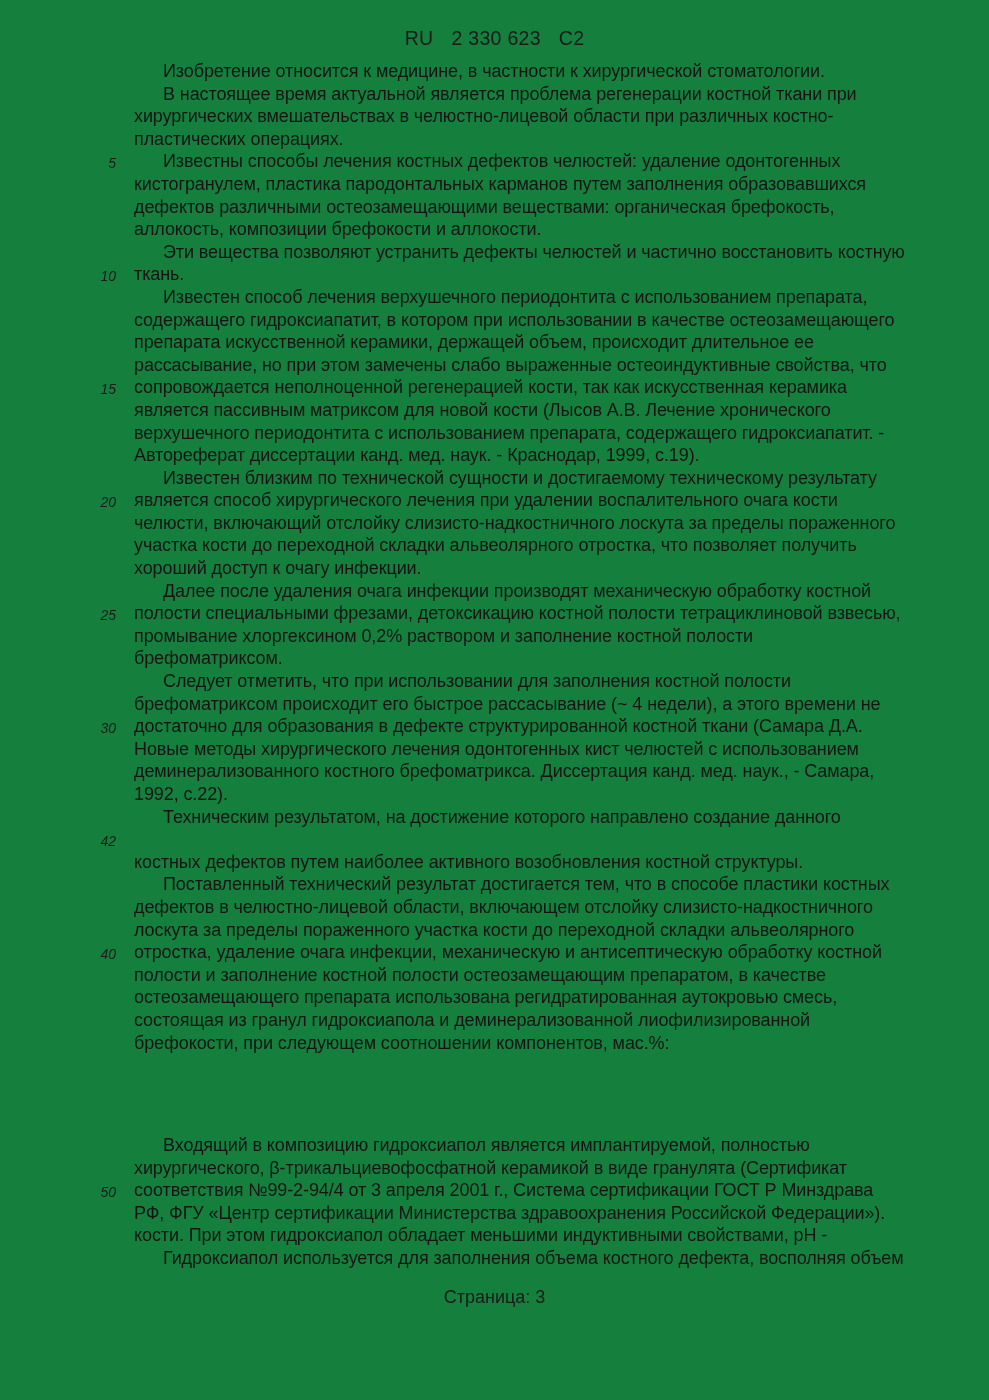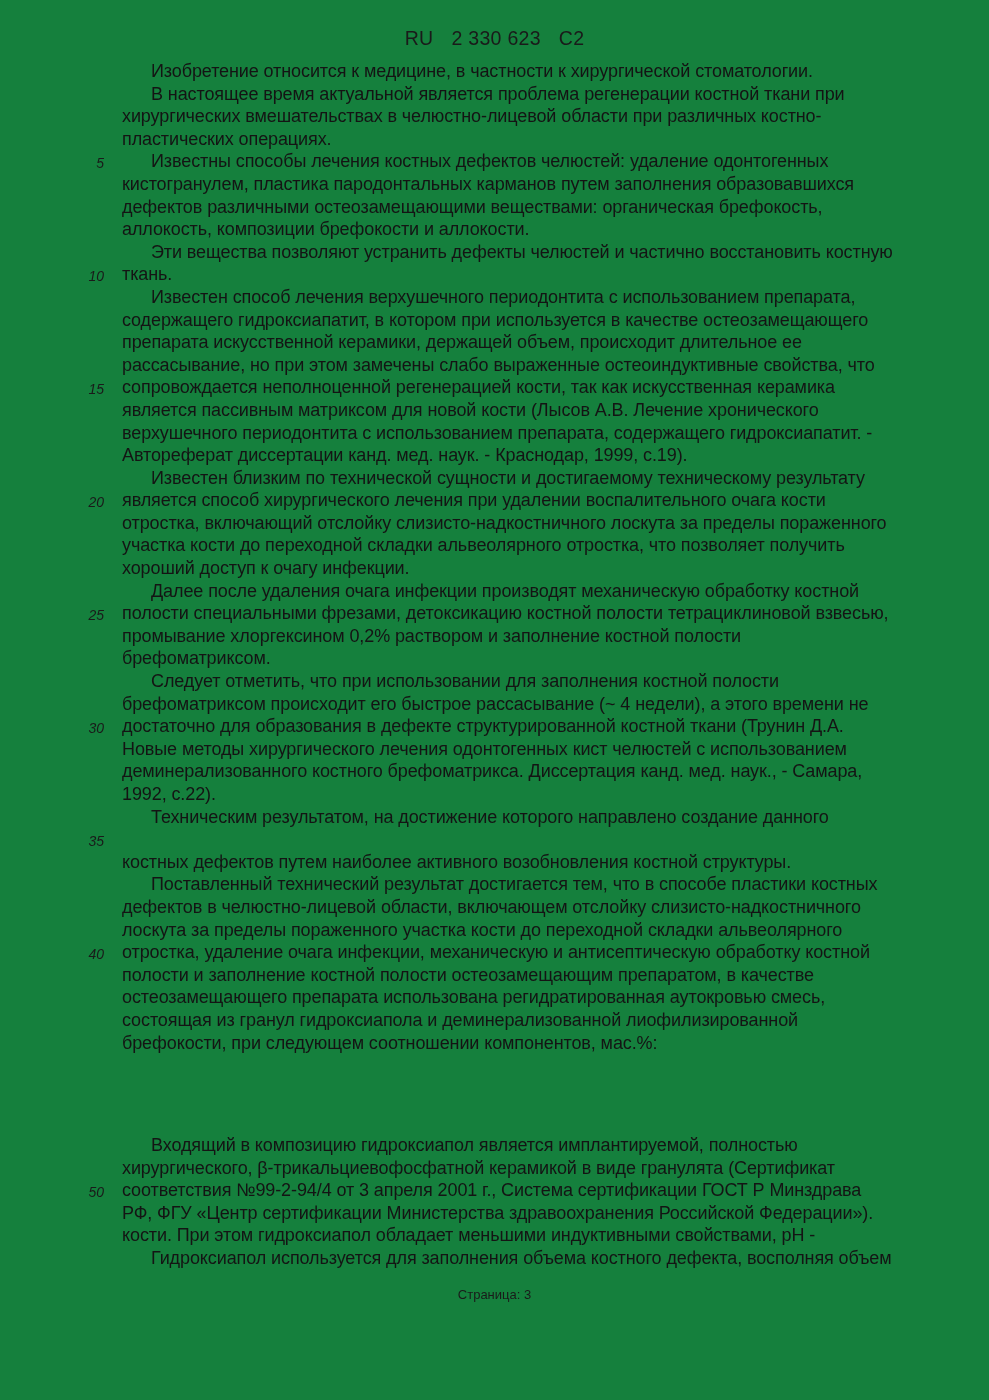--- a/index.html
+++ b/index.html
@@ -14,21 +14,21 @@
   }
   .doc-header {
     position: absolute;
     top: 27px; left: 0; right: 0;
     text-align: center;
     font-size: 19.5px;
     color: #1a1a1a;
     letter-spacing: 0.3px;
   }
   .doc-header span { margin: 0 9px; }
-  .text-block { position: absolute; left: 4px; right: 0; }
+  .text-block { position: absolute; left: 16px; right: 0; }
   #body-lines { top: 60px; }
   #body-lines-2 { top: 1134px; }
   .line {
     position: relative;
     height: 22.6px;
     line-height: 22.6px;
     padding-left: 118px;
     font-size: 18px;
     white-space: nowrap;
     letter-spacing: -0.1px;
@@ -53,21 +53,21 @@
     font-size: 13px;
     white-space: nowrap;
   }
   .ratio-row .line-num { top: 1px; }
   .ratio-component { display: inline-block; min-width: 178px; }
   .ratio-amount { display: inline-block; }
   .doc-footer {
     position: absolute;
     top: 1287px; left: 0; right: 0;
     text-align: center;
-    font-size: 13px;
+    font-size: 18px;
     color: #1a1a1a;
   }
 </style>
 </head>
 <body>
 
 <div class="page">
 
   <div class="doc-header">
     <span>RU</span><span>2 330 623</span><span>C2</span>
@@ -78,44 +78,44 @@
       <div class="line indent"><span>В настоящее время актуальной является проблема регенерации костной ткани при</span></div>
       <div class="line"><span>хирургических вмешательствах в челюстно-лицевой области при различных костно-</span></div>
       <div class="line"><span>пластических операциях.</span></div>
       <div class="line indent"><span class="line-num">5</span><span>Известны способы лечения костных дефектов челюстей: удаление одонтогенных</span></div>
       <div class="line"><span>кистогранулем, пластика пародонтальных карманов путем заполнения образовавшихся</span></div>
       <div class="line"><span>дефектов различными остеозамещающими веществами: органическая брефокость,</span></div>
       <div class="line"><span>аллокость, композиции брефокости и аллокости.</span></div>
       <div class="line indent"><span>Эти вещества позволяют устранить дефекты челюстей и частично восстановить костную</span></div>
       <div class="line"><span class="line-num">10</span><span>ткань.</span></div>
       <div class="line indent"><span>Известен способ лечения верхушечного периодонтита с использованием препарата,</span></div>
-      <div class="line"><span>содержащего гидроксиапатит, в котором при используется в качестве остеозамещающего</span></div>
+      <div class="line"><span>содержащего гидроксиапатит, в котором при использовании в качестве остеозамещающего</span></div>
       <div class="line"><span>препарата искусственной керамики, держащей объем, происходит длительное ее</span></div>
       <div class="line"><span>рассасывание, но при этом замечены слабо выраженные остеоиндуктивные свойства, что</span></div>
       <div class="line"><span class="line-num">15</span><span>сопровождается неполноценной регенерацией кости, так как искусственная керамика</span></div>
       <div class="line"><span>является пассивным матриксом для новой кости (Лысов А.В. Лечение хронического</span></div>
       <div class="line"><span>верхушечного периодонтита с использованием препарата, содержащего гидроксиапатит. -</span></div>
       <div class="line"><span>Автореферат диссертации канд. мед. наук. - Краснодар, 1999, с.19).</span></div>
       <div class="line indent"><span>Известен близким по технической сущности и достигаемому техническому результату</span></div>
       <div class="line"><span class="line-num">20</span><span>является способ хирургического лечения при удалении воспалительного очага кости</span></div>
-      <div class="line"><span>отростка, включающий отслойку слизисто-надкостничного лоскута за пределы пораженного</span></div>
+      <div class="line"><span>челюсти, включающий отслойку слизисто-надкостничного лоскута за пределы пораженного</span></div>
       <div class="line"><span>участка кости до переходной складки альвеолярного отростка, что позволяет получить</span></div>
       <div class="line"><span>хороший доступ к очагу инфекции.</span></div>
       <div class="line indent"><span>Далее после удаления очага инфекции производят механическую обработку костной</span></div>
       <div class="line"><span class="line-num">25</span><span>полости специальными фрезами, детоксикацию костной полости тетрациклиновой взвесью,</span></div>
       <div class="line"><span>промывание хлоргексином 0,2% раствором и заполнение костной полости</span></div>
       <div class="line"><span>брефоматриксом.</span></div>
       <div class="line indent"><span>Следует отметить, что при использовании для заполнения костной полости</span></div>
       <div class="line"><span>брефоматриксом происходит его быстрое рассасывание (~ 4 недели), а этого времени не</span></div>
-      <div class="line"><span class="line-num">30</span><span>достаточно для образования в дефекте структурированной костной ткани (Трунин Д.А.</span></div>
+      <div class="line"><span class="line-num">30</span><span>достаточно для образования в дефекте структурированной костной ткани (Самара Д.А.</span></div>
       <div class="line"><span>Новые методы хирургического лечения одонтогенных кист челюстей с использованием</span></div>
       <div class="line"><span>деминерализованного костного брефоматрикса. Диссертация канд. мед. наук., - Самара,</span></div>
       <div class="line"><span>1992, с.22).</span></div>
       <div class="line indent"><span>Техническим результатом, на достижение которого направлено создание данного</span></div>
-      <div class="line"><span class="line-num">35</span></div>
+      <div class="line"><span class="line-num">42</span></div>
       <div class="line"><span>костных дефектов путем наиболее активного возобновления костной структуры.</span></div>
       <div class="line indent"><span>Поставленный технический результат достигается тем, что в способе пластики костных</span></div>
       <div class="line"><span>дефектов в челюстно-лицевой области, включающем отслойку слизисто-надкостничного</span></div>
       <div class="line"><span>лоскута за пределы пораженного участка кости до переходной складки альвеолярного</span></div>
       <div class="line"><span class="line-num">40</span><span>отростка, удаление очага инфекции, механическую и антисептическую обработку костной</span></div>
       <div class="line"><span>полости и заполнение костной полости остеозамещающим препаратом, в качестве</span></div>
       <div class="line"><span>остеозамещающего препарата использована регидратированная аутокровью смесь,</span></div>
       <div class="line"><span>состоящая из гранул гидроксиапола и деминерализованной лиофилизированной</span></div>
       <div class="line"><span>брефокости, при следующем соотношении компонентов, мас.%:</span></div>
     </div>

